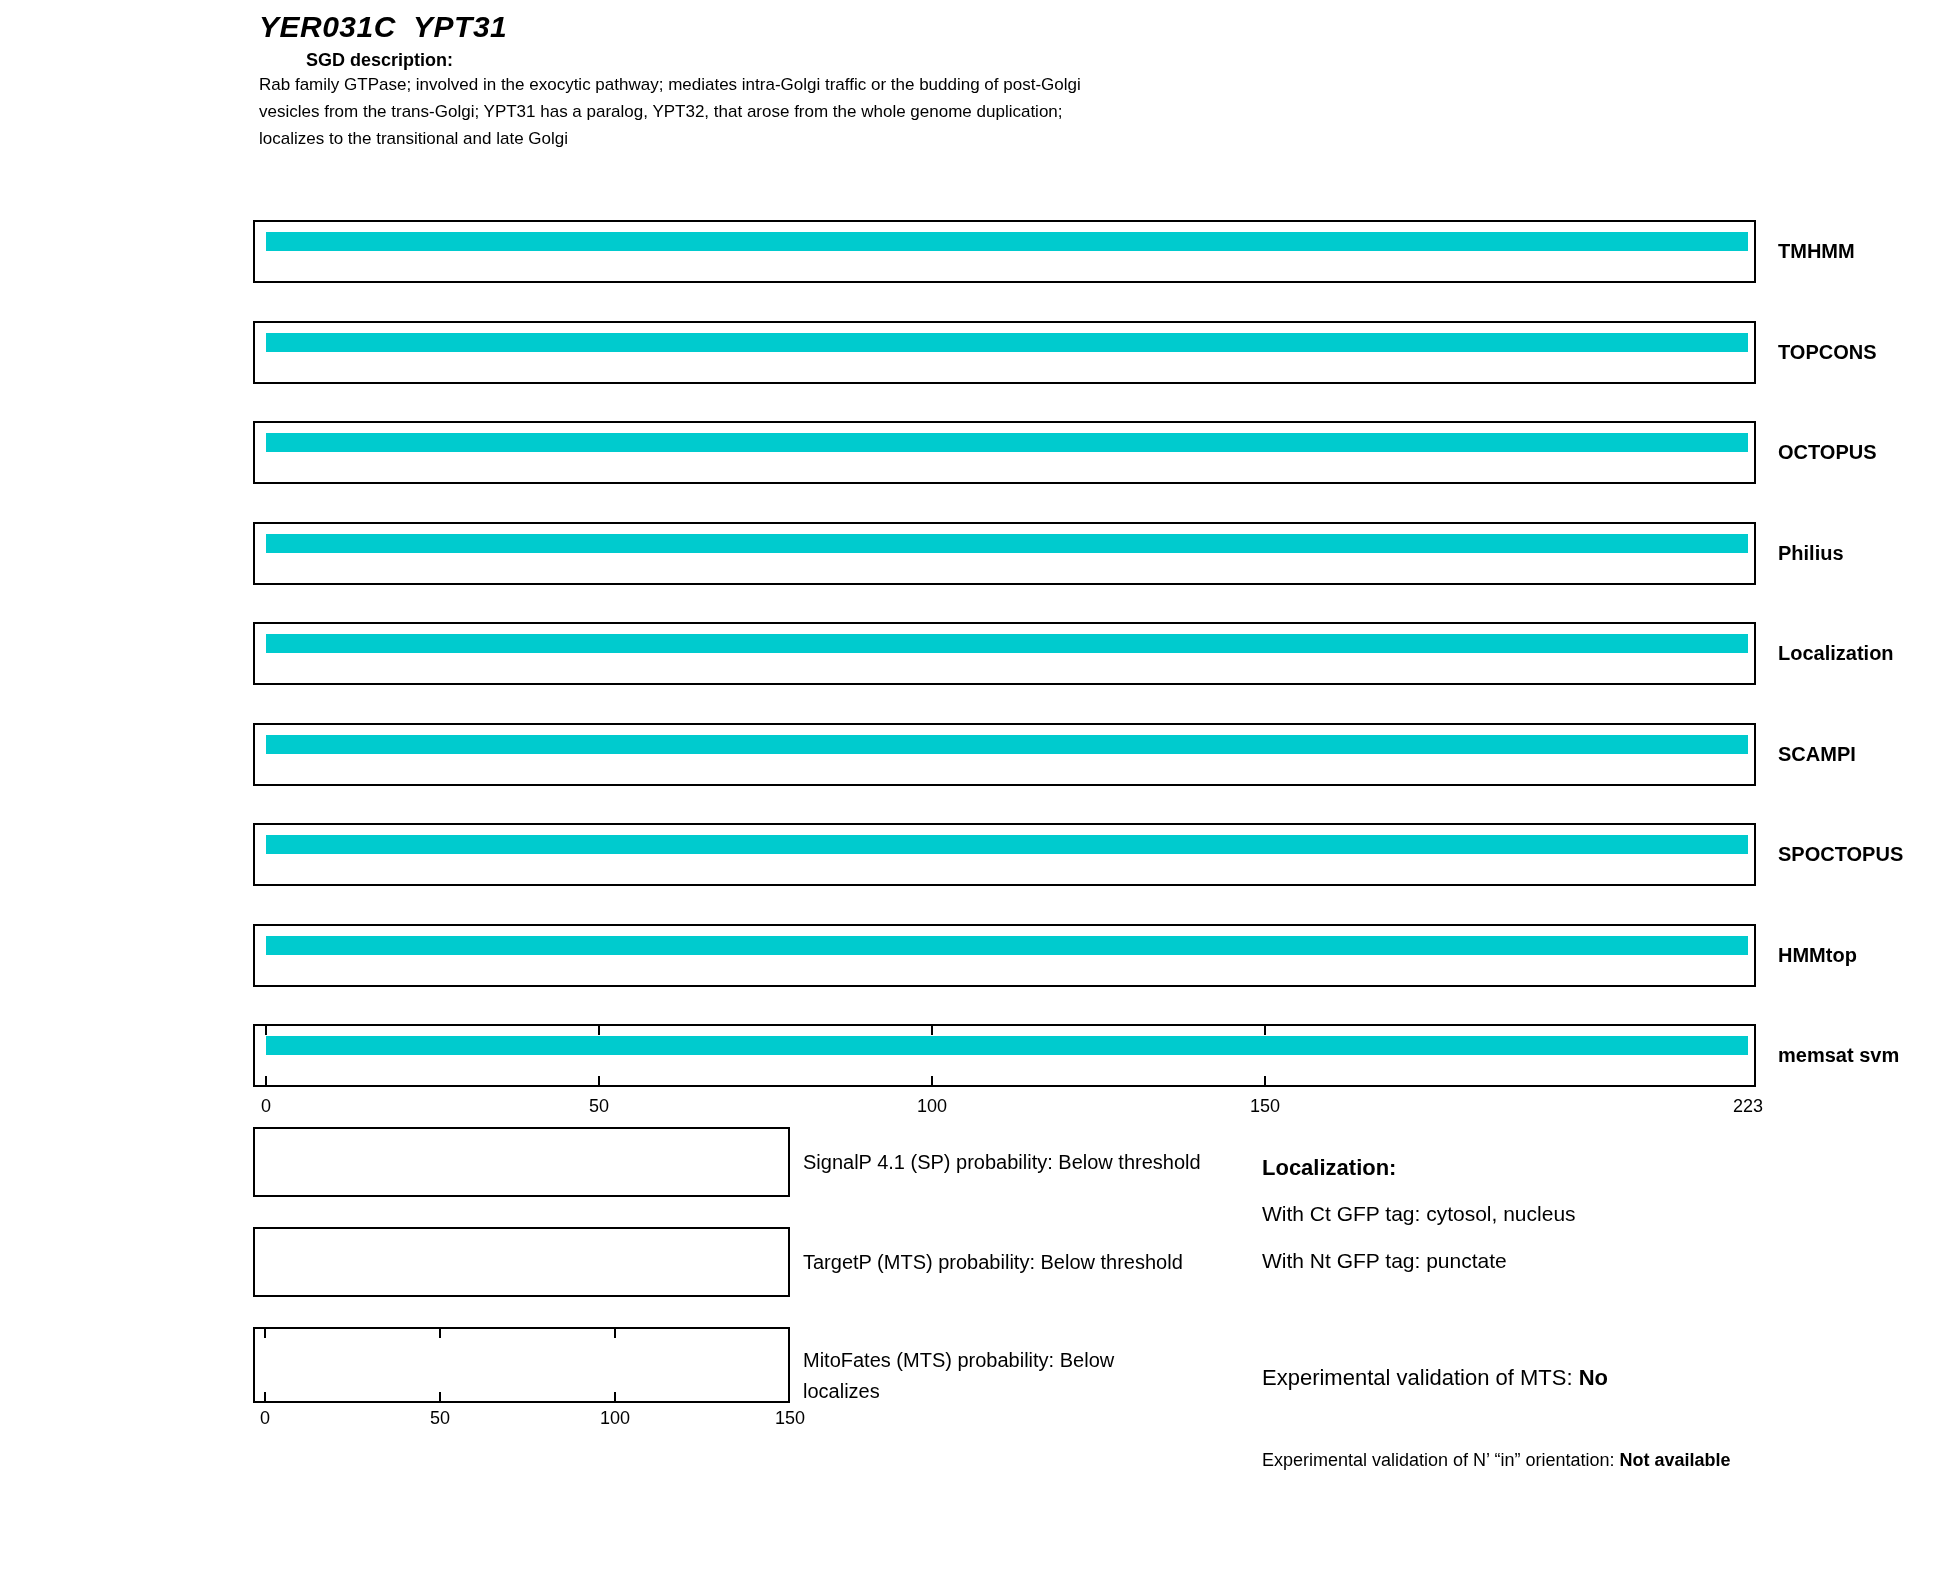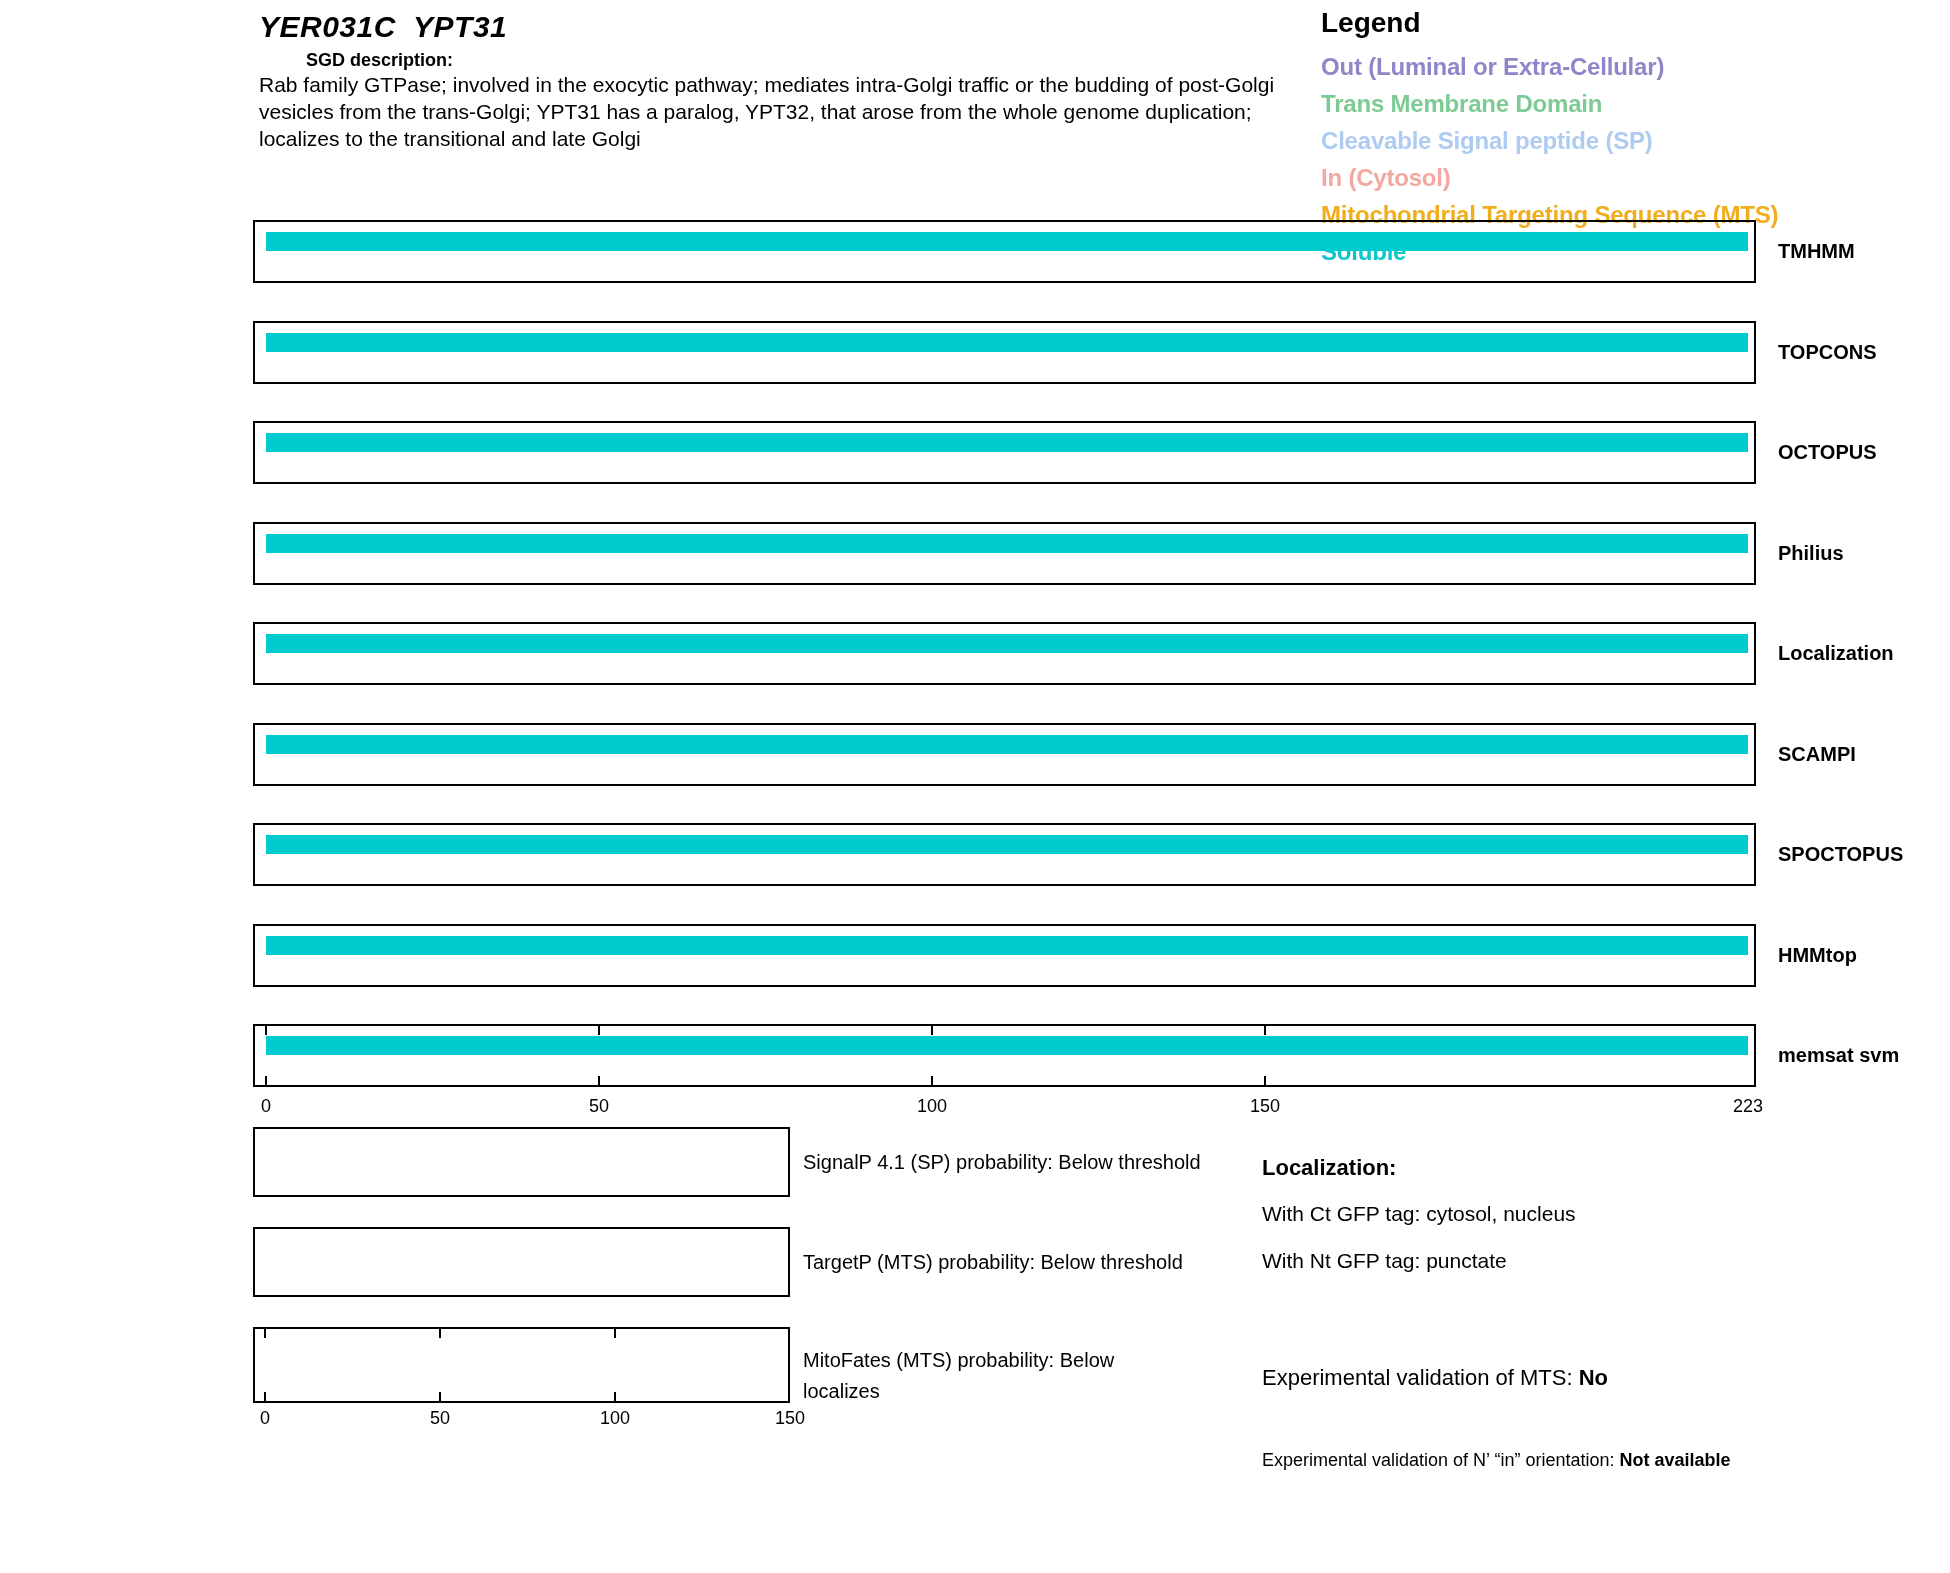--- a/index.html
+++ b/index.html
@@ -4,21 +4,21 @@
 <style>
   html,body{margin:0;padding:0;background:#fff;}
   .page{
     position:relative;width:1950px;height:1573px;background:#ffffff;
     font-family:"Liberation Sans", sans-serif;color:#000;overflow:hidden;
   }
   .abs{position:absolute;}
   
   .title{left:259px;top:10px;font-size:30px;font-weight:bold;white-space:pre;letter-spacing:.5px;font-style:italic;}
   .sgd-label{left:259px;top:50px;font-size:18px;font-weight:bold;margin-left:47px;}
-  .desc{left:259px;top:71px;font-size:21px;line-height:27px;}
+  .desc{left:259px;top:71px;font-size:17px;line-height:27px;}
   
   .legend{left:1321px;top:6px;}
   .legend-title{font-size:28px;font-weight:bold;line-height:34px;margin-bottom:8px;}
   .legend ul{list-style:none;margin:0;padding:0;}
   .legend li{font-size:24px;font-weight:bold;line-height:37px;letter-spacing:-0.2px;white-space:nowrap;}
   
   .track{left:253px;width:1499px;height:59px;border:2px solid #000;
          top:calc(220px + var(--i) * 100.5px);}
   .bar{position:absolute;left:11px;top:10px;width:1482px;height:19px;}
   .track-label{left:1778px;width:170px;height:63px;top:calc(220px + var(--i) * 100.5px);
@@ -53,31 +53,20 @@
 <div class="page">
 
   <div class="abs title">YER031C  YPT31</div>
   <div class="abs sgd-label">SGD description:</div>
   <div class="abs desc">
     <div>Rab family GTPase; involved in the exocytic pathway; mediates intra-Golgi traffic or the budding of post-Golgi</div>
     <div>vesicles from the trans-Golgi; YPT31 has a paralog, YPT32, that arose from the whole genome duplication;</div>
     <div>localizes to the transitional and late Golgi</div>
   </div>
 
-  <div class="abs legend">
-    <div class="legend-title">Legend</div>
-    <ul>
-      <li style="color: rgb(141, 135, 200);">Out (Luminal or Extra-Cellular)</li>
-      <li style="color: rgb(125, 202, 147);">Trans Membrane Domain</li>
-      <li style="color: rgb(174, 203, 242);">Cleavable Signal peptide (SP)</li>
-      <li style="color: rgb(244, 167, 160);">In (Cytosol)</li>
-      <li style="color: rgb(240, 174, 31);">Mitochondrial Targeting Sequence (MTS)</li>
-      <li style="color: rgb(12, 198, 201);">Soluble</li>
-    </ul>
-  </div>
 
   <div class="abs track" style="--i:0">
     <div class="bar" style="background: rgb(0, 203, 206);"></div>
   </div>
   <div class="abs track" style="--i:1">
     <div class="bar" style="background: rgb(0, 203, 206);"></div>
   </div>
   <div class="abs track" style="--i:2">
     <div class="bar" style="background: rgb(0, 203, 206);"></div>
   </div>

